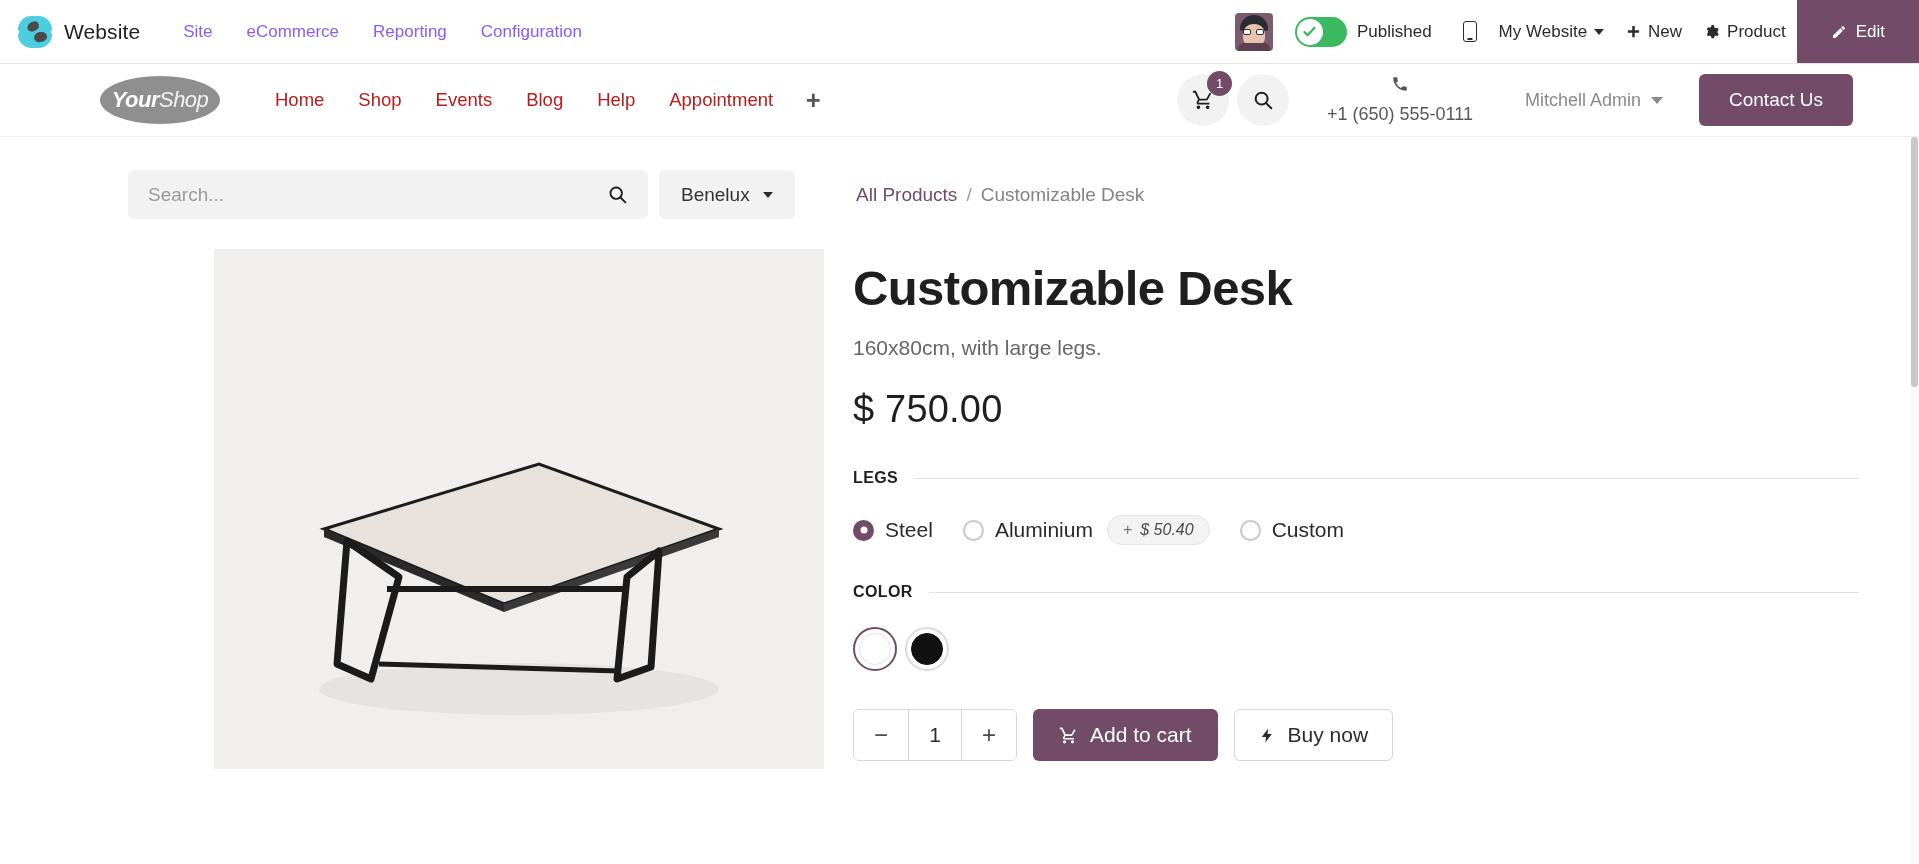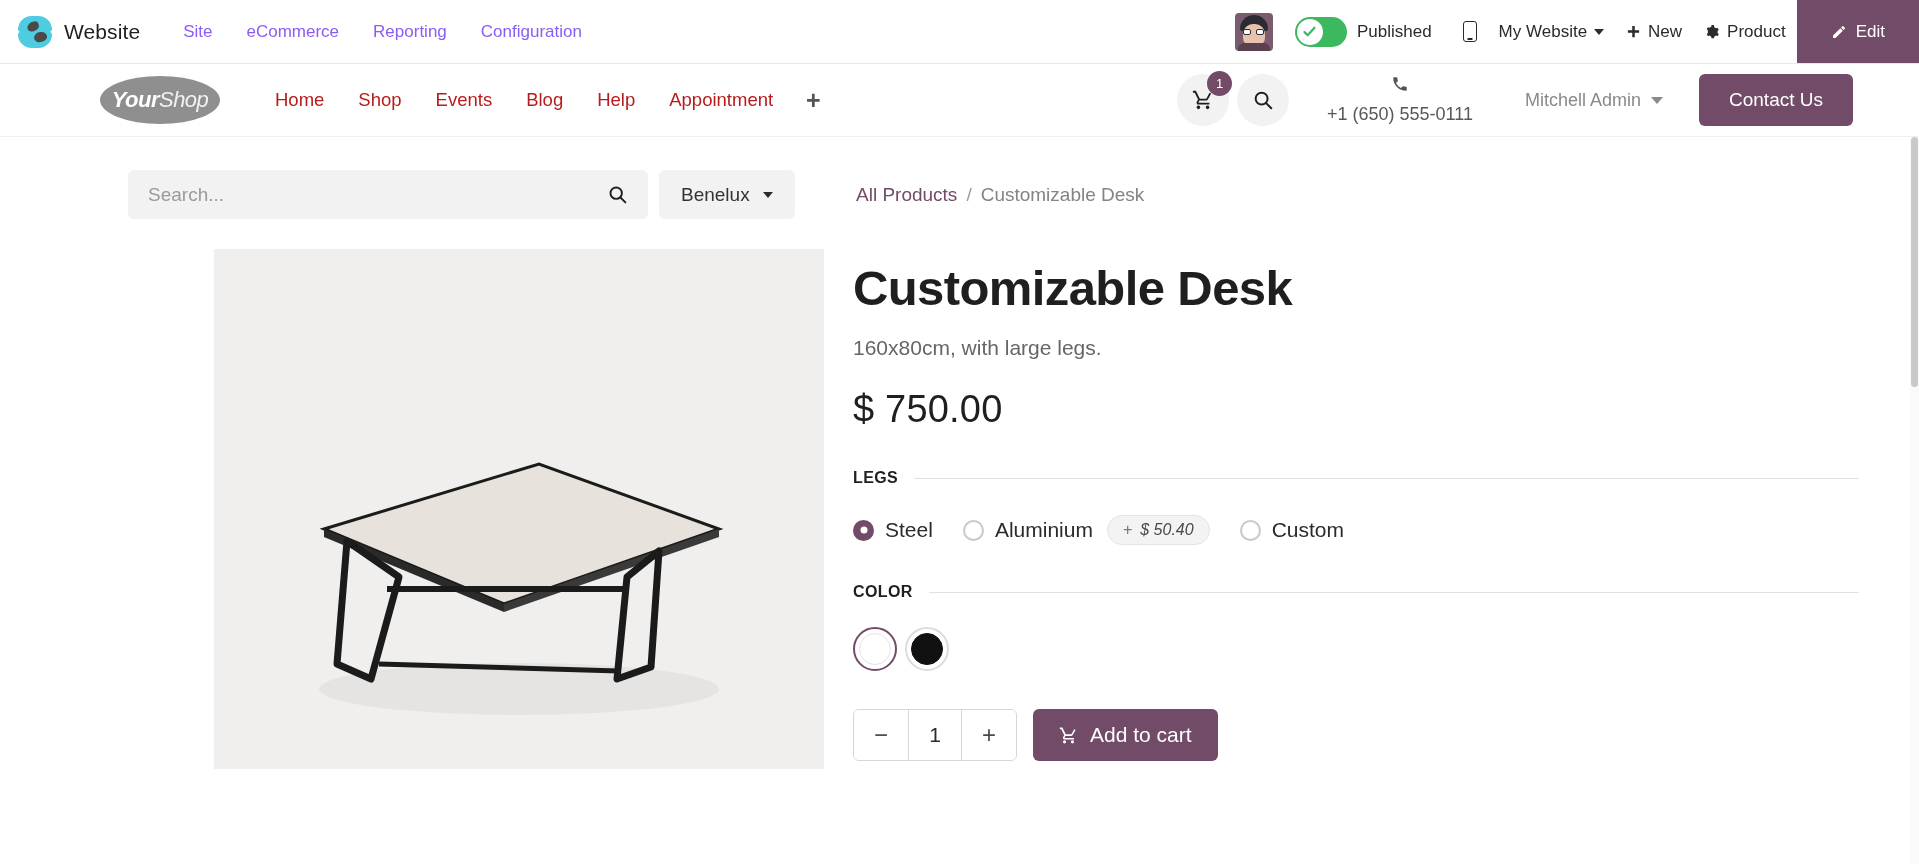--- a/index.html
+++ b/index.html
@@ -838,20 +838,26 @@
           <button class="qty-btn">+</button>
         </div>
 
         <button class="addcart-btn">
           <svg width="19" height="19" viewBox="0 0 24 24">
             <path fill="#ffffff" d="M7 18a2 2 0 1 0 0 4 2 2 0 0 0 0-4zm10 0a2 2 0 1 0 0 4 2 2 0 0 0 0-4zM7.2 14.3l.03-.12.9-1.63h7.45c.75 0 1.41-.41 1.75-1.03l3.58-6.49-1.74-.96-3.59 6.48H8.53L4.27 2H1v2h2l3.6 7.59-1.35 2.44A1.98 1.98 0 0 0 7 17h12v-2H7.42a.25.25 0 0 1-.22-.25z"></path>
           </svg>
           <span>Add to cart</span>
         </button>
 
+        <button class="buynow-btn">
+          <svg width="17" height="17" viewBox="0 0 24 24">
+            <path fill="#2b2b2b" d="M13 2 4 14h6l-1 8 9-12h-6l1-8z"></path>
+          </svg>
+          <span>Buy now</span>
+        </button>
       </div>
 
     </div>
   </div>
 
   <div class="page-scrollbar">
     <div class="thumb"></div>
   </div>
 </div>
 

